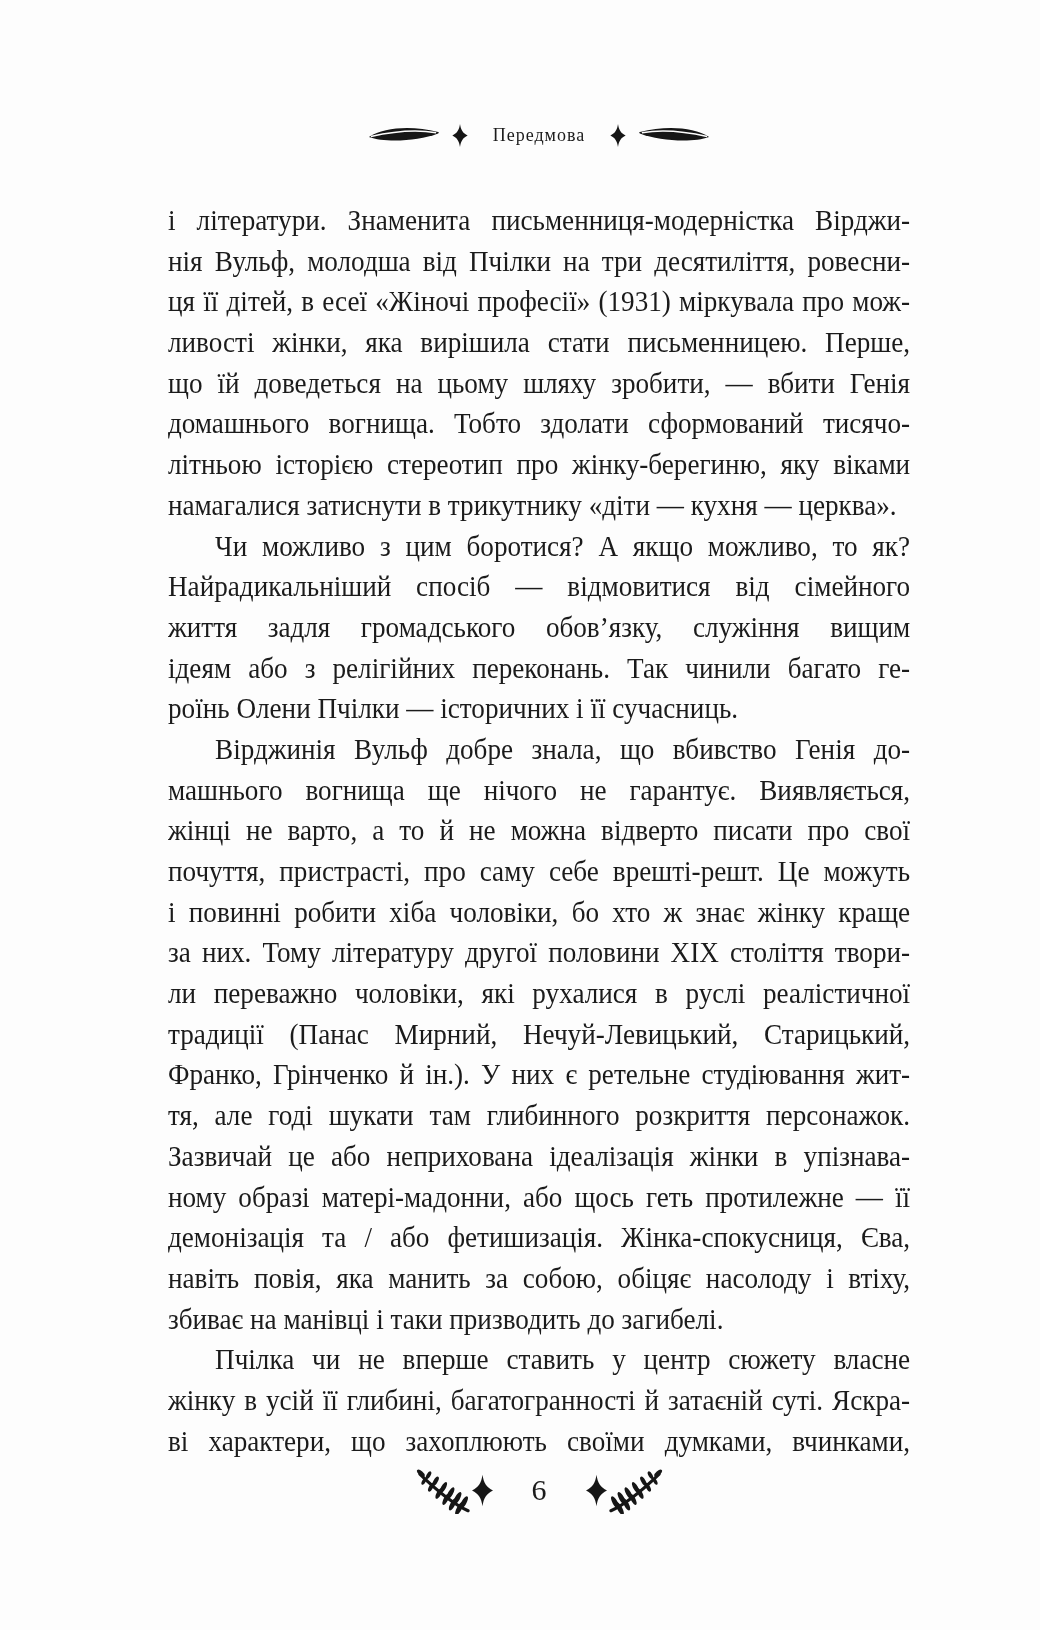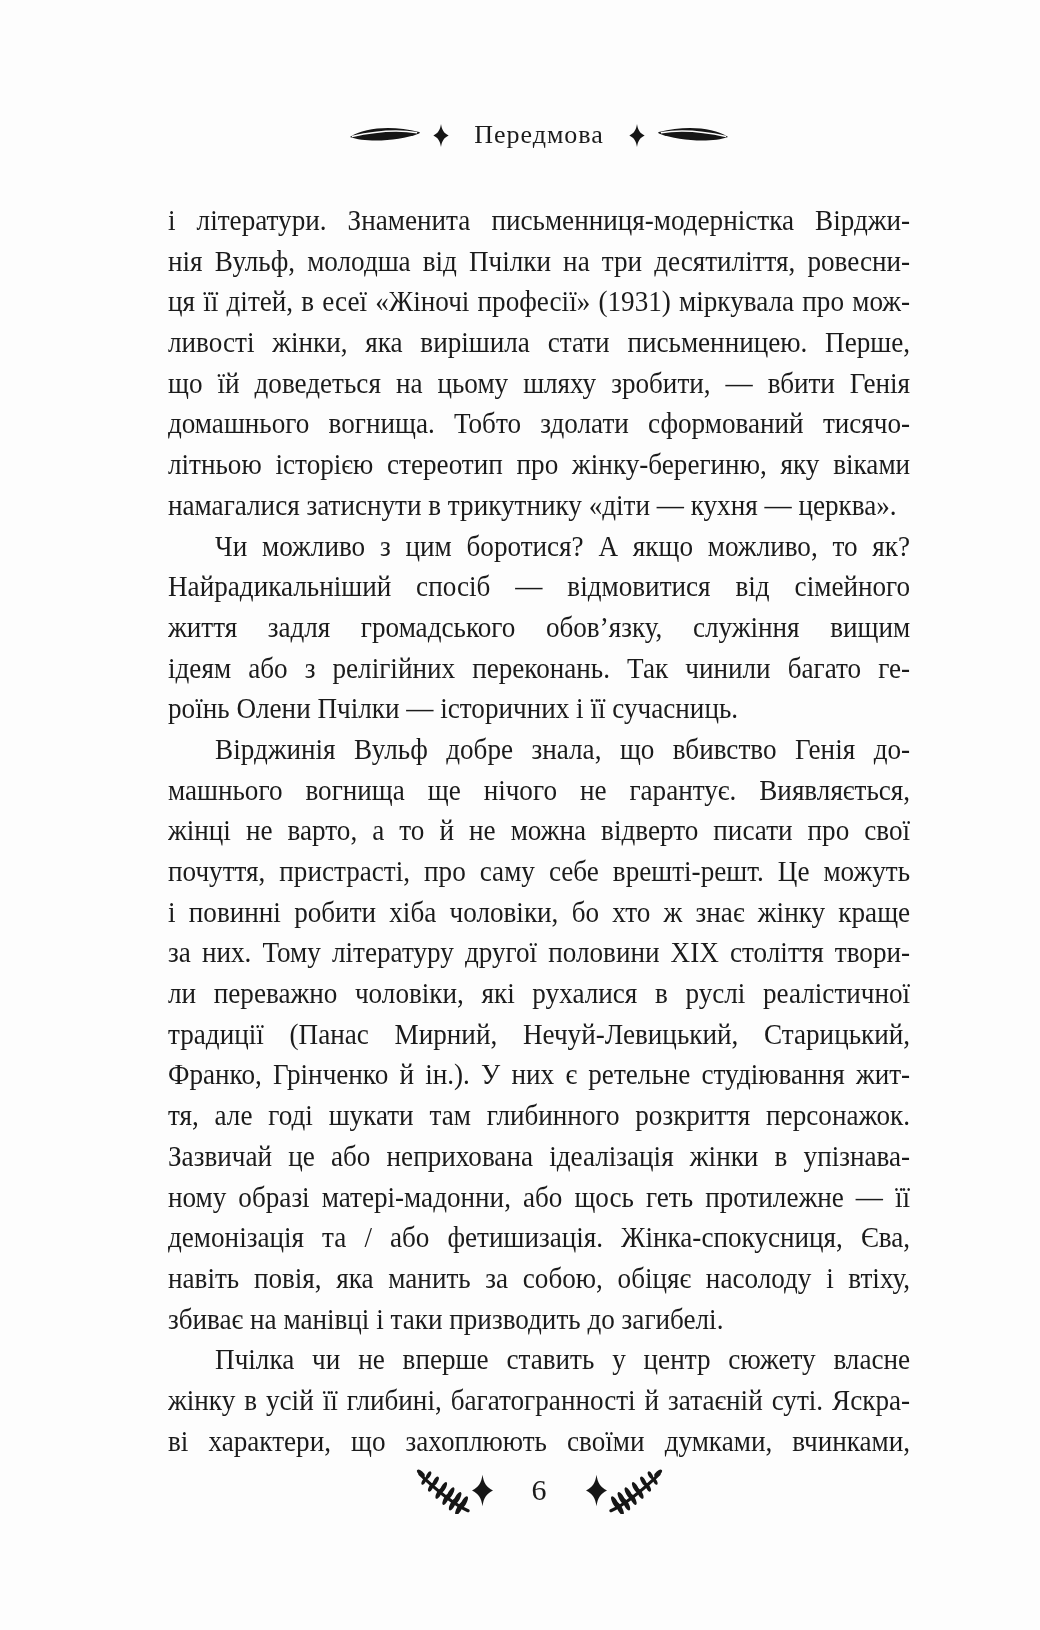--- a/index.html
+++ b/index.html
@@ -11,21 +11,21 @@
     background:var(--bg); color:var(--ink); overflow:hidden;
   }
   
   .header{
     position:absolute; left:168px; top:112px; width:742px; height:46px;
     display:flex; align-items:center; justify-content:center;
   }
   .header .leaf{ width:74px; height:20px; }
   .header .diamond-sm{ width:16px; height:23px; margin:0 11px; }
   .chapter-title{
-    font-size:26px; letter-spacing:1px; margin:16px 14px;
+    font-size:18px; letter-spacing:1px; margin:16px 14px;
     color:var(--ink); white-space:nowrap;
   }
   
   .body-text{
     position:absolute; left:168px; top:200px; width:820px;
     transform:scaleX(0.905); transform-origin:0 0;
     font-size:30px; line-height:40.7px; color:var(--ink);
   }
   .line{ text-align:justify; text-align-last:justify; height:40.7px; overflow:hidden; }
   .line.para-end{ text-align-last:left; }

